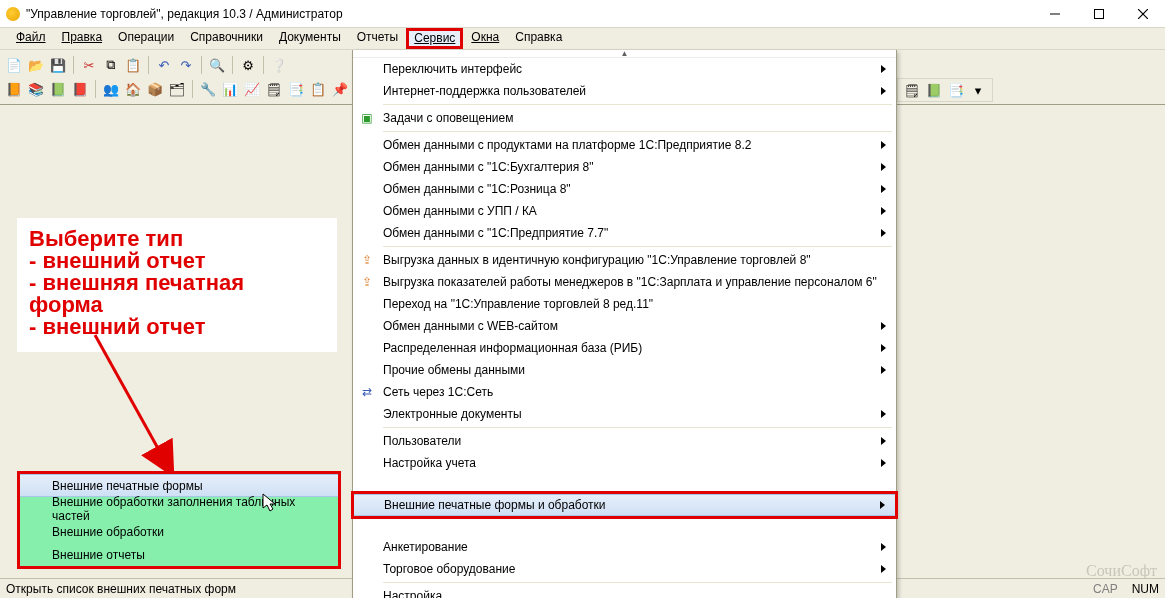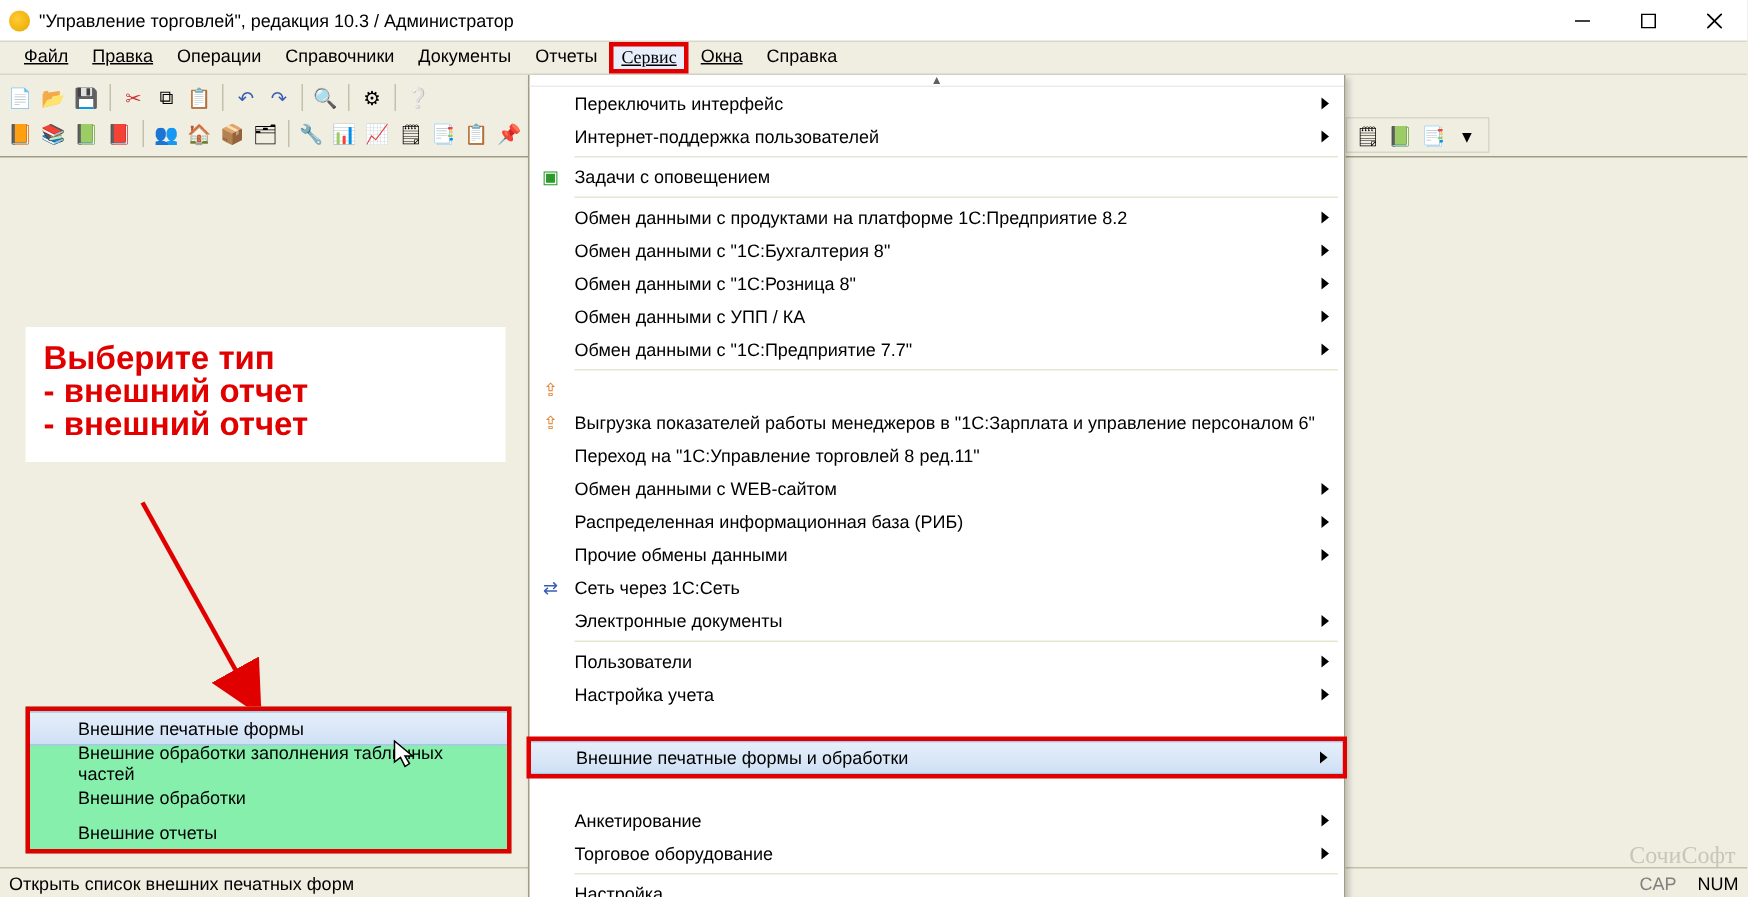--- a/index.html
+++ b/index.html
@@ -52,21 +52,20 @@
   .menu-item {
     padding: 2px 8px;
     font-size: 12px;
     color: #000;
     cursor: pointer;
   }
   .menu-item .underline { text-decoration: underline; }
   .menu-active {
     border: 3px solid #e00000;
     background: #e6effa;
-    font-family: Liberation Serif, serif;
   }
   .menu-active-inner { padding: 0 5px; }
 
   
   .toolbars {
     background: #f0eee1;
     border-bottom: 1px solid #a09c86;
     padding: 3px 4px;
   }
   .toolbar-row {
@@ -360,20 +359,21 @@
       </div>
       <div class="dd-item has-sub">
         <span>Обмен данными с УПП / КА</span>
       </div>
       <div class="dd-item has-sub">
         <span>Обмен данными с "1С:Предприятие 7.7"</span>
       </div>
       <div class="dd-sep"></div>
       <div class="dd-item">
         <span class="dd-icon ic-orange">⇪</span>
+        <span>Выгрузка данных в идентичную конфигурацию "1С:Управление торговлей 8"</span>
       </div>
       <div class="dd-item">
         <span class="dd-icon ic-orange">⇪</span>
         <span>Выгрузка показателей работы менеджеров в "1С:Зарплата и управление персоналом 6"</span>
       </div>
       <div class="dd-item">
         <span>Переход на "1С:Управление торговлей 8 ред.11"</span>
       </div>
       <div class="dd-item has-sub">
         <span>Обмен данными с WEB-сайтом</span>
@@ -415,20 +415,21 @@
       </div>
       <div class="dd-item">
         <span><span class="ul">П</span>араметры...</span>
       </div>
     </div>
 </div>
 
 <div class="annotation-box">
   <div class="line">Выберите тип</div>
   <div class="line">- внешний отчет</div>
+  <div class="line">- внешняя печатная форма</div>
   <div class="line">- внешний отчет</div>
 </div>
 
 <div class="arrow-holder">
   <svg width="110" height="160">
     <defs>
       <marker id="ah" markerWidth="12" markerHeight="12" refX="9" refY="6" orient="auto">
         <path d="M0,0 L12,6 L0,12 Z" fill="#e00000"></path>
       </marker>
     </defs>

